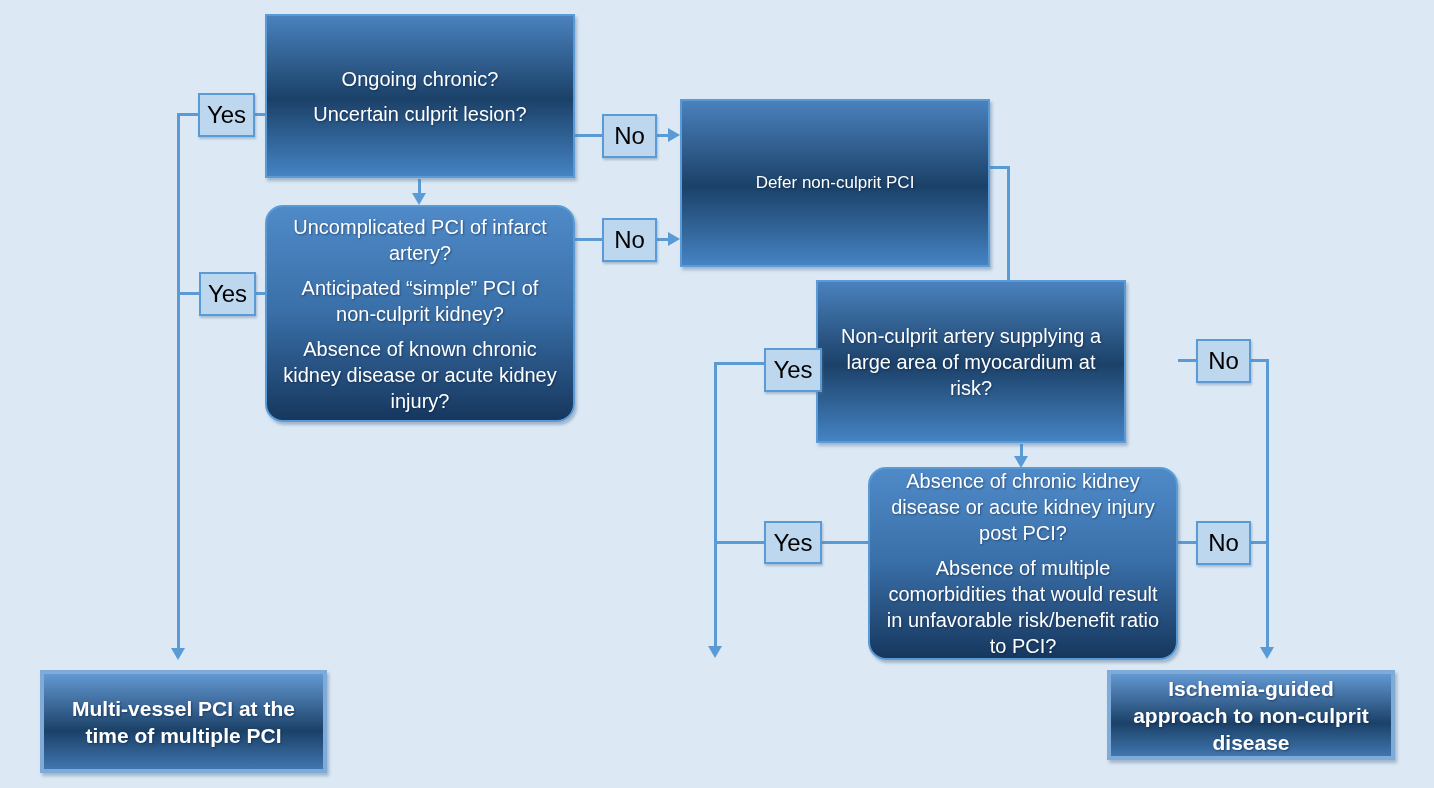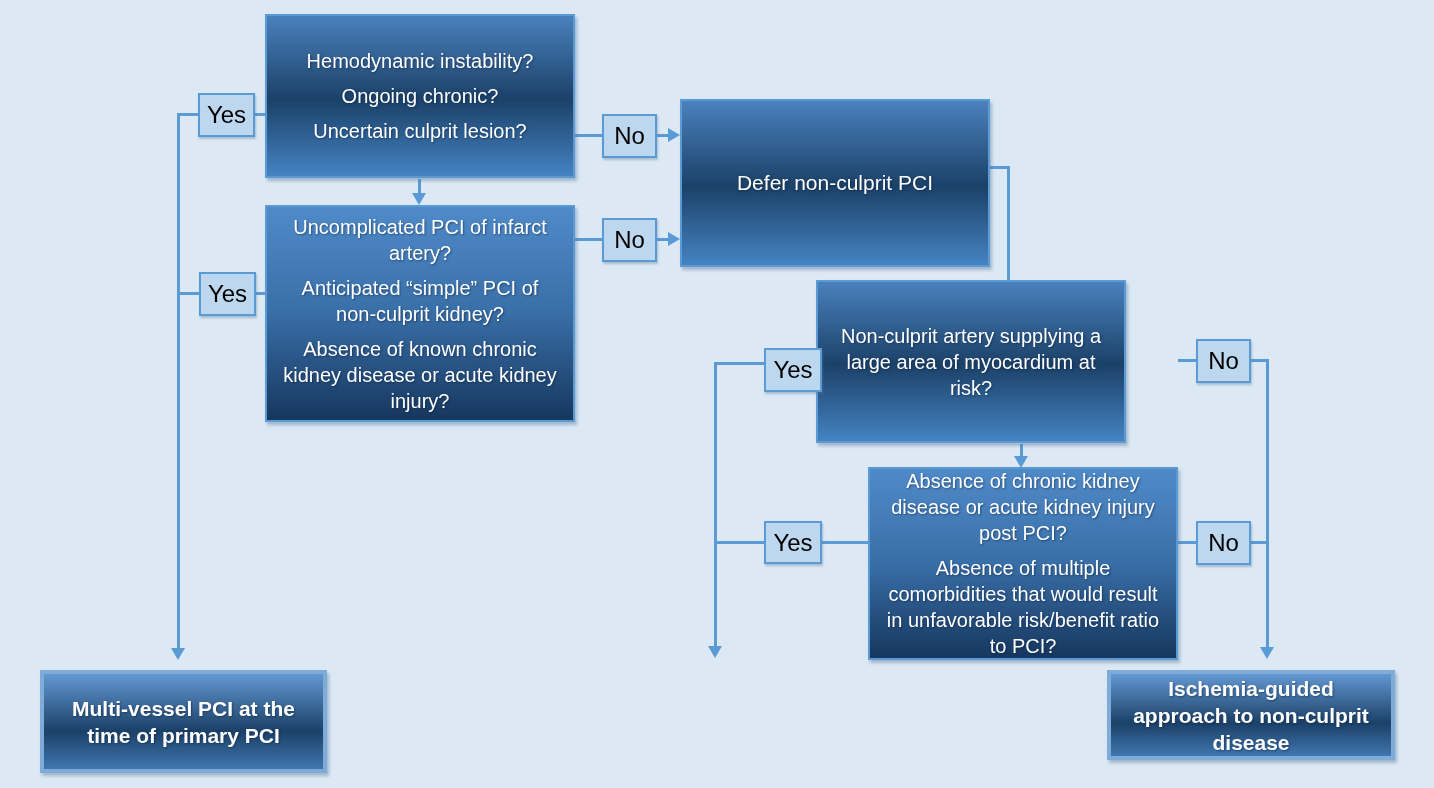--- a/index.html
+++ b/index.html
@@ -67,24 +67,24 @@
     z-index:2;
     box-shadow:2px 3px 3px rgba(90,120,150,0.45);
   }
   .box p{
     font-size:20px;
     line-height:26px;
     margin:4.5px 0;
     text-shadow:1px 1px 2px rgba(10,30,60,0.5);
   }
   .box.single p{
-    font-size:21px;
+    font-size:17px;
   }
   .grad-a{background:linear-gradient(180deg, var(--grad-a-top) 0%, var(--grad-dark) 52%, var(--grad-a-bottom) 100%);}
-  .grad-b{background:linear-gradient(180deg, var(--grad-b-top) 0%, var(--grad-mid) 48%, var(--grad-b-bottom) 100%);}
+  .grad-b{background:linear-gradient(180deg, var(--grad-b-top) 0%, var(--grad-mid) 48%, var(--grad-b-bottom) 100%);border-radius:18px;}
   .outcome{
     border:4px solid var(--outcome-border);
     background:linear-gradient(180deg, var(--outcome-top) 0%, var(--grad-dark) 60%, var(--outcome-bottom) 100%);
   }
   .outcome p{
     font-size:21px;
     font-weight:bold;
     line-height:27px;
   }
   .label{
@@ -129,21 +129,20 @@
   <div class="arrow-down" style="left:708px;top:646px"></div>
   <div class="line" style="left:715px;top:362px;width:153px;height:3px"></div>
   <div class="line" style="left:715px;top:541px;width:153px;height:3px"></div>
 
   <div class="line" style="left:1266px;top:359px;width:3px;height:290px"></div>
   <div class="arrow-down" style="left:1260px;top:647px"></div>
   <div class="line" style="left:1178px;top:359px;width:91px;height:3px"></div>
   <div class="line" style="left:1178px;top:541px;width:91px;height:3px"></div>
 
   <div class="box grad-a" style="left:265px;top:14px;width:310px;height:164px">
-    <p>Hemodynamic instability?</p>
     <p>Ongoing chronic?</p>
     <p>Uncertain culprit lesion?</p>
   </div>
 
   <div class="box grad-b" style="left:265px;top:205px;width:310px;height:217px">
     <p>Uncomplicated PCI of infarct artery?</p>
     <p>Anticipated “simple” PCI of non-culprit kidney?</p>
     <p>Absence of known chronic kidney disease or acute kidney injury?</p>
   </div>
 
@@ -154,21 +153,21 @@
   <div class="box grad-a" style="left:816px;top:280px;width:310px;height:163px">
     <p>Non-culprit artery supplying a large area of myocardium at risk?</p>
   </div>
 
   <div class="box grad-b" style="left:868px;top:467px;width:310px;height:193px">
     <p>Absence of chronic kidney disease or acute kidney injury post PCI?</p>
     <p>Absence of multiple comorbidities that would result in unfavorable risk/benefit ratio to PCI?</p>
   </div>
 
   <div class="box outcome" style="left:40px;top:670px;width:287px;height:103px">
-    <p>Multi-vessel PCI at the time of primary PCI</p>
+    <p>Multi-vessel PCI at the time of multiple PCI</p>
   </div>
 
 
   <div class="box outcome" style="left:1107px;top:670px;width:288px;height:90px">
     <p>Ischemia-guided approach to non-culprit disease</p>
   </div>
 
   <div class="label" style="left:198px;top:93px;width:57px;height:44px">
     <span>Yes</span>
   </div>

